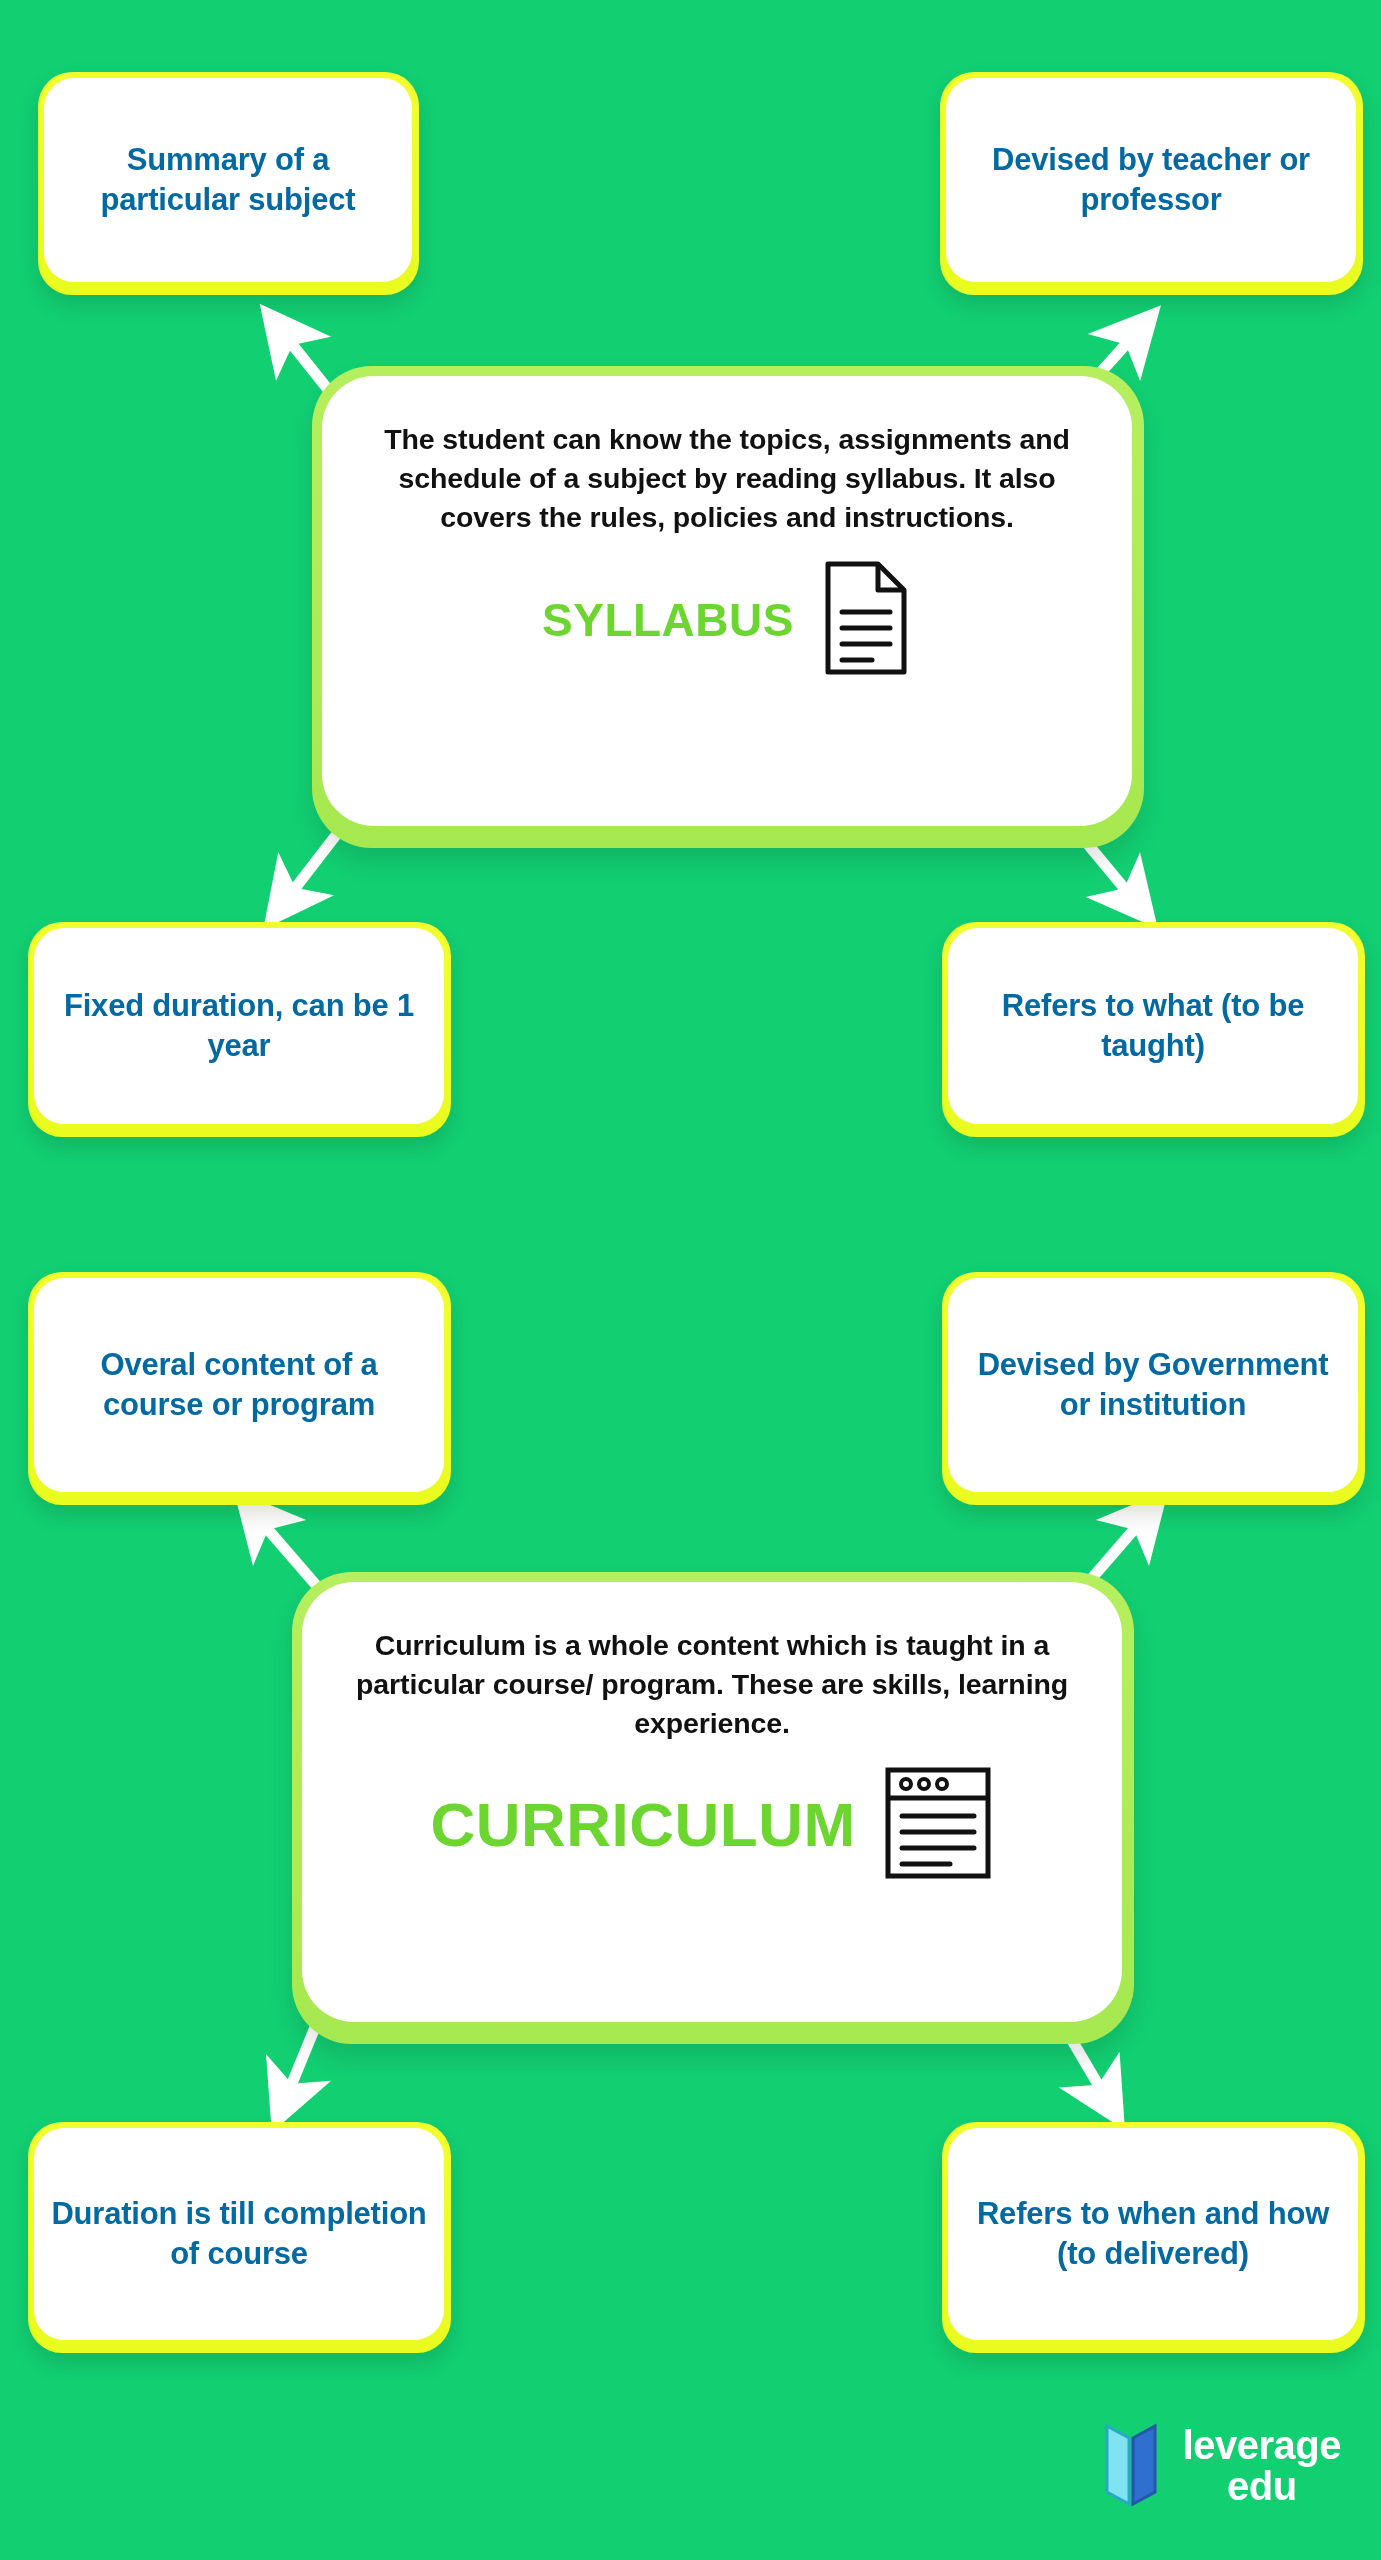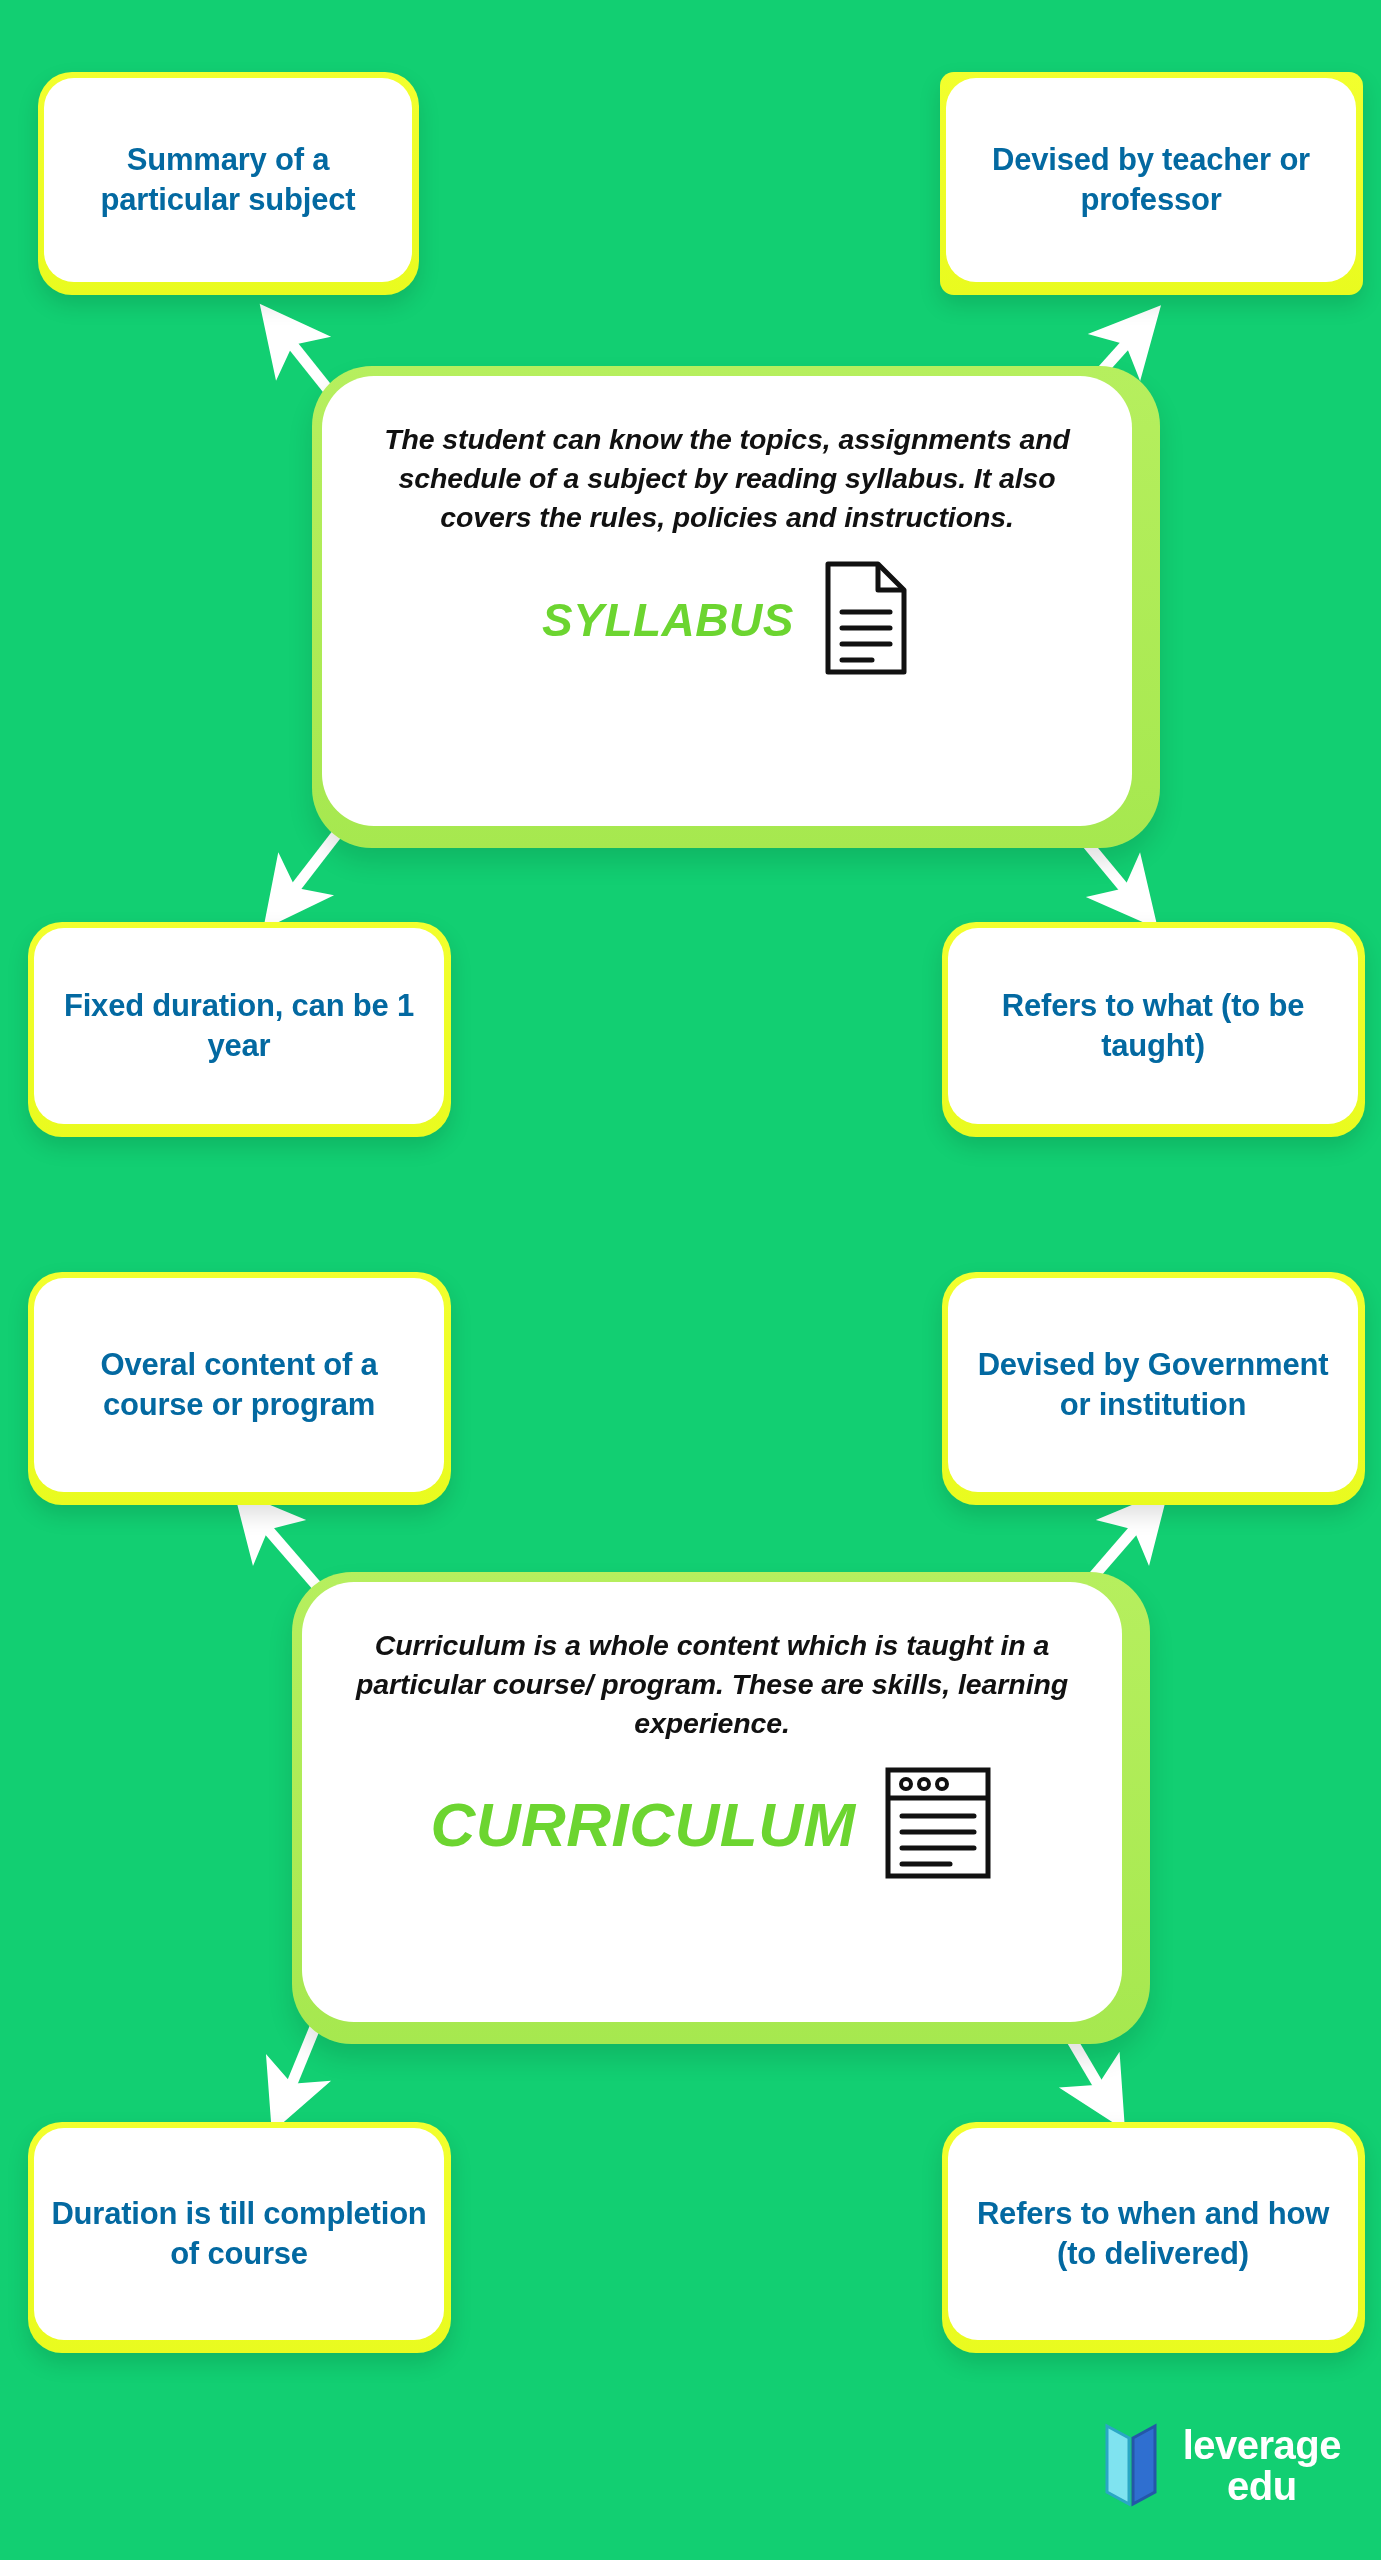--- a/index.html
+++ b/index.html
@@ -49,23 +49,22 @@
     line-height: 1.28;
     color: #0369a1;
     letter-spacing: -0.2px;
   }
 
   
   .main {
     position: absolute;
     border-radius: 60px;
     background: linear-gradient(180deg,#b6ef5e 0%, #a6e84f 100%);
-    padding: 10px 28px 22px 10px;
+    padding: 10px 12px 22px 10px;
     box-shadow: 0 14px 26px rgba(0,0,0,0.12);
-    font-style: italic;
   }
   .main-inner {
     background: #ffffff;
     border-radius: 52px;
     width: 100%;
     height: 100%;
     box-sizing: border-box;
     display: flex;
     flex-direction: column;
     align-items: center;
@@ -161,21 +160,21 @@
       <line x1="1060" y1="2020" x2="1106" y2="2098"></line>
     </g>
   </svg>
 
   <div class="sat" style="left:38px; top:72px; width:368px; height:204px;">
     <div class="sat-inner">
       <div class="sat-text">Summary of a particular subject</div>
     </div>
   </div>
 
-  <div class="sat" style="left:940px; top:72px; width:410px; height:204px;border-radius:14px;">
+  <div class="sat" style="left:940px; top:72px; width:410px; height:204px;">
     <div class="sat-inner">
       <div class="sat-text">Devised by teacher or professor</div>
     </div>
   </div>
 
   <div class="sat" style="left:28px; top:922px; width:410px; height:196px;">
     <div class="sat-inner">
       <div class="sat-text">Fixed duration, can be 1 year</div>
     </div>
   </div>

